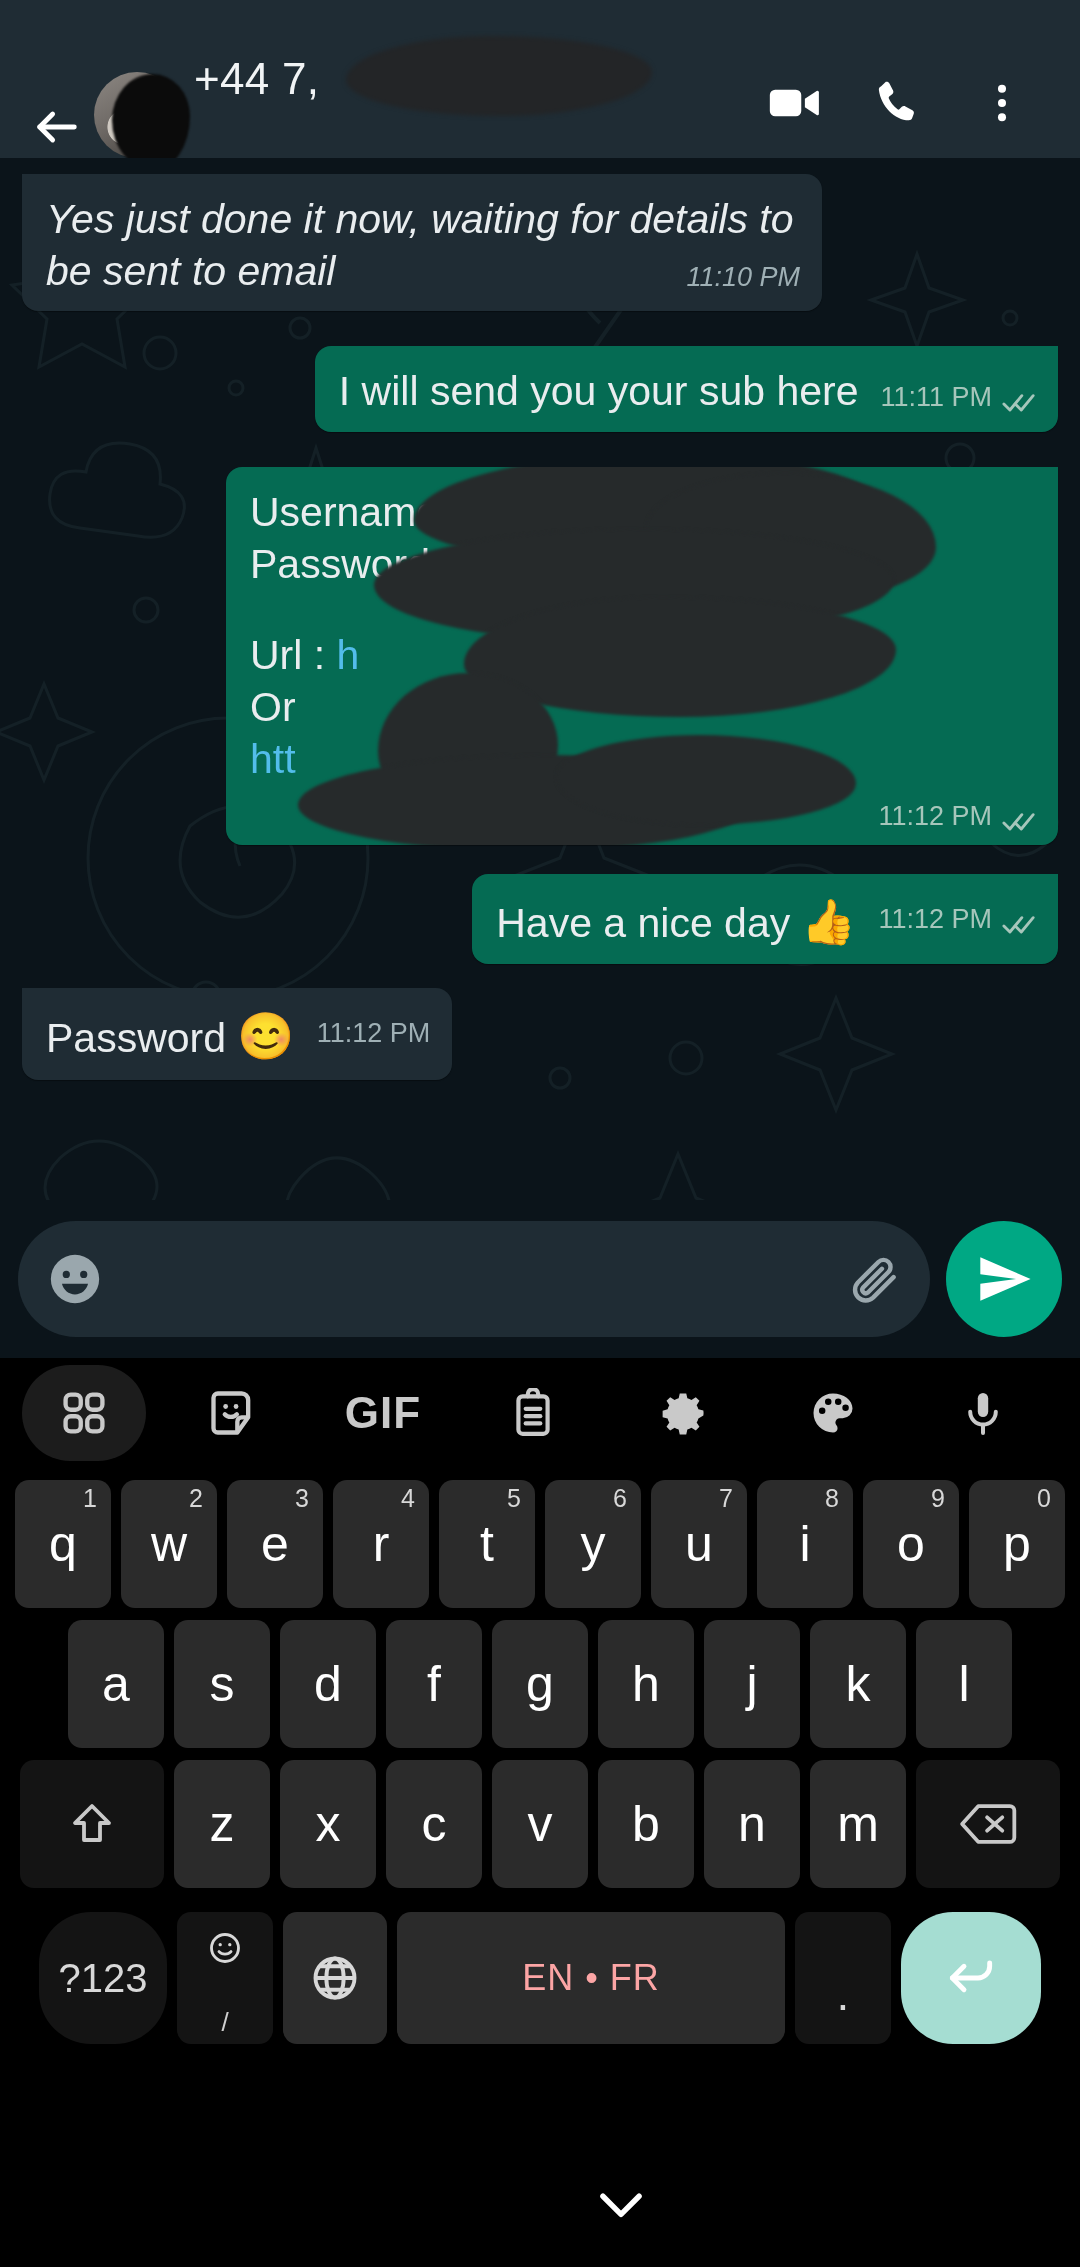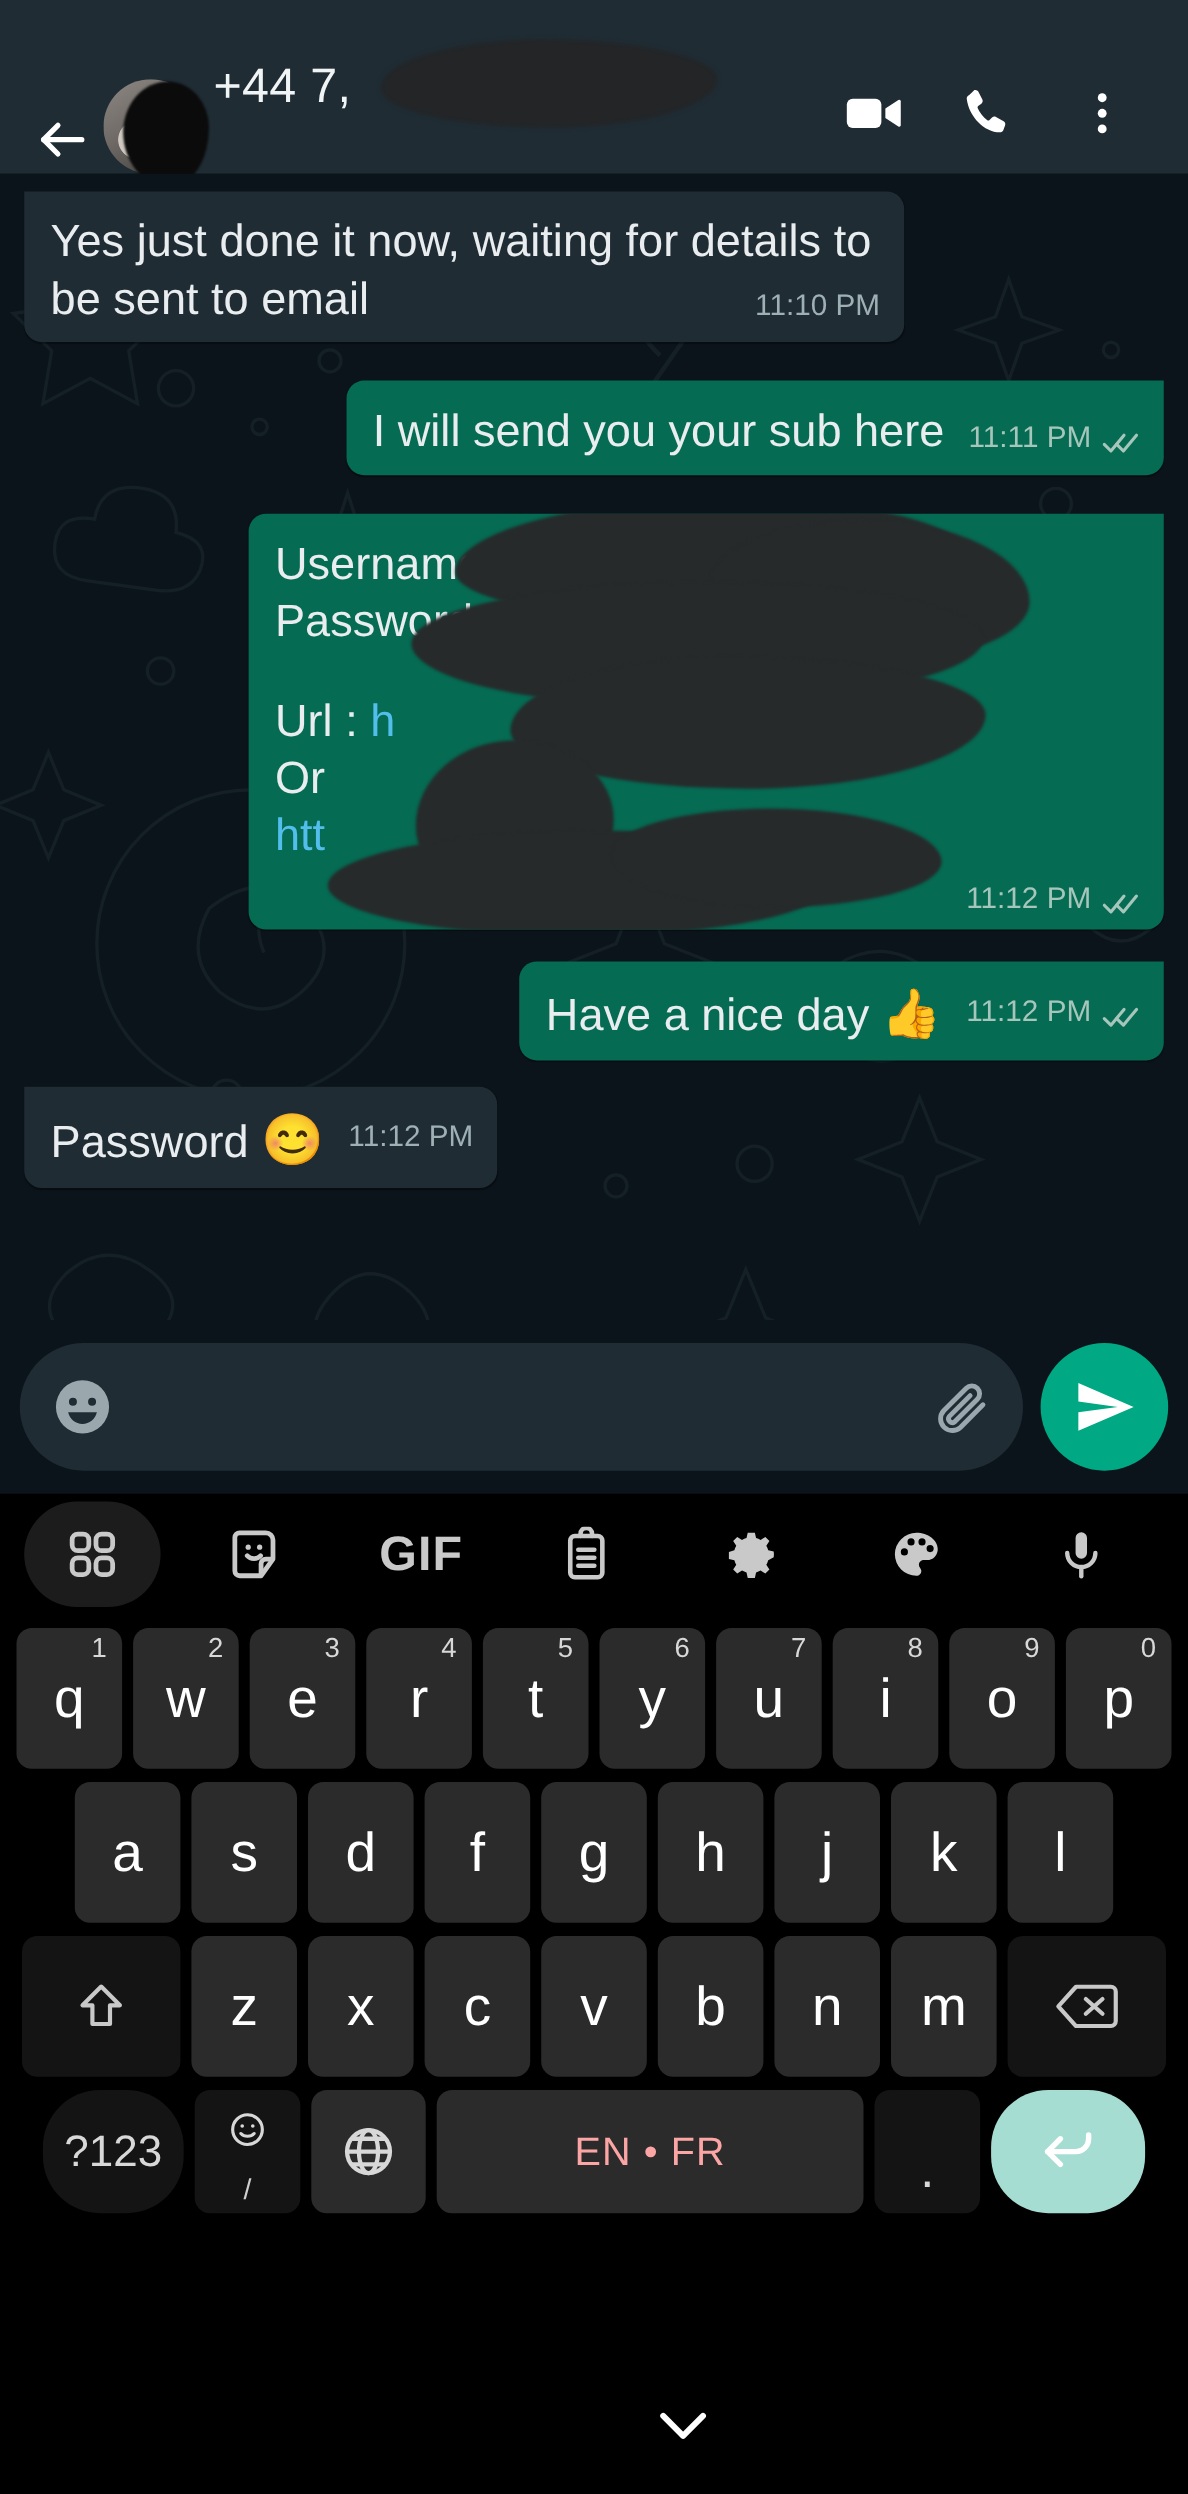--- a/index.html
+++ b/index.html
@@ -119,21 +119,21 @@
   }
   .kb-tool{ flex:1 1 0; display:flex; align-items:center; justify-content:center; height:100px; }
   .kb-tool.first{
     flex:0 0 124px; background:#1c1c1c; border-radius:50px; height:96px; margin-right:12px;
   }
 
   .kb-row{ display:flex; justify-content:center; align-items:center; gap:10px; padding:0 8px; }
   .kb-row.r1{ height:128px; margin-top:12px; }
   .kb-row.r2{ height:128px; margin-top:12px; }
   .kb-row.r3{ height:128px; margin-top:12px; }
-  .kb-row.r4{ height:112px; margin-top:12px; }
+  .kb-row.r4{ height:132px; margin-top:24px; }
 
   .key{
     position:relative; background:#2b2b2b; border-radius:14px;
     display:flex; align-items:center; justify-content:center;
     color:#ffffff; font-size:50px; font-weight:400;
     height:100%;
   }
   .r1 .key{ width:96px; }
   .r2 .key{ width:96px; }
   .r3 .key{ width:96px; }
@@ -249,21 +249,21 @@
         <circle cx="960" cy="1150" r="12"></circle>
           <circle cx="120" cy="1160" r="9"></circle>
         <path d="M880 420 q30 -28 62 0 q26 24 0 48 q-32 28 -62 0 q-24 -24 0 -48z"></path>
         <circle cx="1030" cy="520" r="10"></circle>
         <path d="M30 560 l14 -34 14 34 34 14 -34 14 -14 34 -14 -34 -34 -14z"></path>
         <path d="M990 640 q28 -24 56 2 q22 22 0 44 q-28 24 -56 -2 q-20 -22 0 -44z"></path>
       </g>
     </svg>
 
     <div class="row in" style="margin-top:16px;">
-      <div class="bubble in" style="max-width:800px;">
+      <div class="bubble in" style="max-width:800px;font-style:italic;">
         <span class="btext">Yes just done it now, waiting for details to be sent to email</span>
         <span class="meta">
           <span>11:10 PM</span>
         </span>
       </div>
     </div>
 
     <div class="row out" style="margin-top:22px;">
       <div class="bubble out">
         <span class="btext">I will send you your sub here</span>

